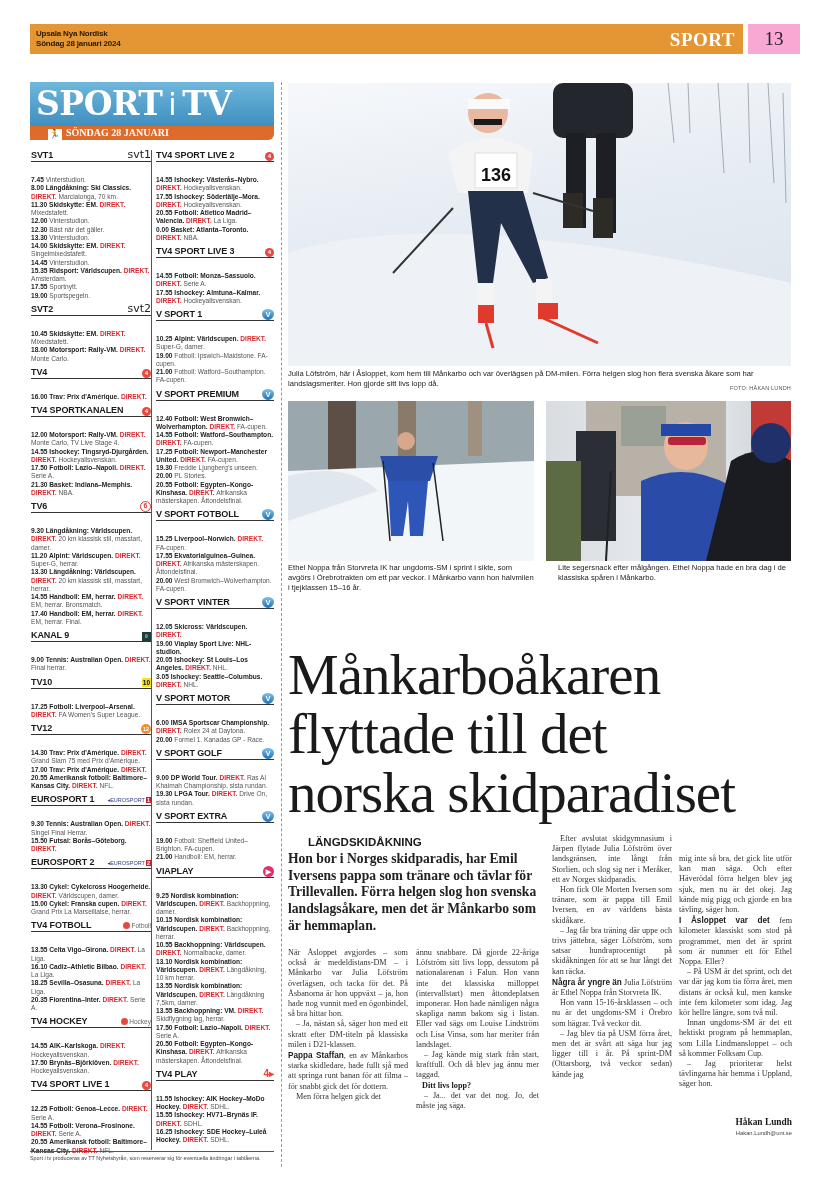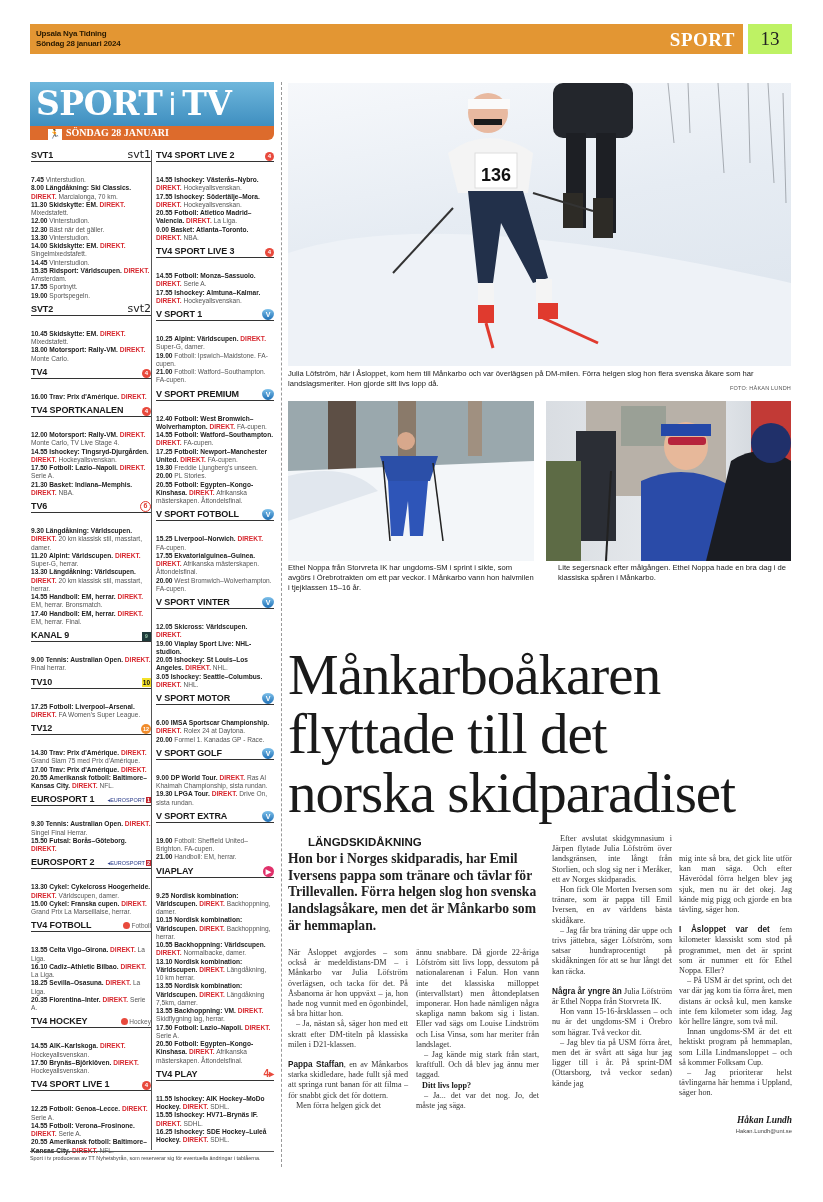--- a/index.html
+++ b/index.html
@@ -3,21 +3,21 @@
 <meta charset="utf-8">
 <style>
   * { box-sizing: border-box; margin: 0; padding: 0; }
   html, body { width: 823px; height: 1202px; background: #ffffff; overflow: hidden; }
   body { position: relative; font-family: "Liberation Sans", sans-serif; color: #1a1a1a; }
 
   
   .topbar { position: absolute; left: 30px; top: 24px; width: 713px; height: 30px; background: #e39633; }
   .topbar .paper { position: absolute; left: 6px; top: 5px; font-size: 8px; font-weight: bold; line-height: 10px; color: #2a1a00; font-family: "Liberation Sans Narrow", "Liberation Sans", sans-serif; letter-spacing: -0.2px; }
   .topbar .section { position: absolute; right: 8px; top: 5px; font-family: "Liberation Serif", serif; font-weight: bold; font-size: 19px; color: #fff; letter-spacing: 0.5px; }
-  .pagenum { position: absolute; left: 748px; top: 24px; width: 44px; height: 30px; background: #bef264; font-family: "Liberation Serif", serif; font-size: 19px; color: #222; text-align: center; line-height: 30px; }
+  .pagenum { position: absolute; left: 748px; top: 24px; width: 52px; height: 30px; background: #f9a8d4; font-family: "Liberation Serif", serif; font-size: 19px; color: #222; text-align: center; line-height: 30px; }
 
   
   .tvhead { position: absolute; left: 30px; top: 82px; width: 244px; height: 58px; border-radius: 0 0 6px 0; overflow: hidden; }
   .tvhead .blue { height: 44px; background: linear-gradient(#6fb7dc, #3f8fc0); color: #fff; font-family: "DejaVu Serif", serif; font-weight: bold; font-size: 33px; line-height: 44px; padding-left: 6px; letter-spacing: -0.5px; }
   .tvhead .blue .i { font-weight: normal; font-size: 30px; font-family: "DejaVu Sans", sans-serif; margin: 0 6px; }
   .tvhead .orange { height: 30px; background: #dd6b2c; color: #fff; font-weight: bold; font-size: 10px; line-height: 14px; padding-left: 18px; font-family: Liberation Serif, serif; }
   .tvhead .orange .runner { display: inline-block; width: 14px; height: 11px; background: #fff; color: #dd6b2c; font-size: 9px; line-height: 11px; text-align: center; vertical-align: -1px; margin-right: 4px; }
 
   .tvcol { position: absolute; top: 150px; width: 120px; font-size: 6.6px; line-height: 8.25px; font-family: "Liberation Sans", sans-serif; color: #444; }
   .tvcol.c1 { left: 31px; }
@@ -61,36 +61,36 @@
   .cap-right { left: 546px; top: 563px; width: 245px; margin-left: 12px; }
 
   
   .headline { position: absolute; left: 288px; top: 645px; width: 510px; font-family: "Liberation Serif", serif; font-size: 57px; line-height: 59px; color: #1a1a1a; letter-spacing: -1px; }
   .kicker { position: absolute; left: 288px; top: 836px; font-family: "Liberation Sans", sans-serif; font-weight: bold; font-size: 11.5px; color: #1a1a1a; padding-left: 20px; }
   .ingress { position: absolute; left: 288px; top: 851px; width: 255px; font-family: "Liberation Serif", serif; font-weight: bold; font-size: 13.6px; line-height: 16.7px; color: #222; }
 
   .bodycol { position: absolute; font-family: "Liberation Serif", serif; font-size: 8.2px; line-height: 10.2px; color: #333; text-align: justify; }
   .bodycol p { text-indent: 8px; }
   .bodycol p.first { text-indent: 0; }
-  .bodycol p.gap { margin-top: 10px; text-indent: 0; }
+  .bodycol p.gap { margin-top: 1px; text-indent: 0; }
   .bodycol .lead { font-family: "Liberation Sans", sans-serif; font-weight: bold; color: #1a1a1a; }
   .bodycol .sub { font-family: "Liberation Serif", serif; font-weight: bold; color: #1a1a1a; text-indent: 0; padding-left: 6px; }
   .b1 { left: 288px; top: 948px; width: 120px; }
   .b2 { left: 416px; top: 948px; width: 123px; }
   .b3 { left: 552px; top: 834px; width: 120px; }
   .b4 { left: 679px; top: 854px; width: 113px; }
-  .byline { text-align: right; margin-top: 16px; font-family: "Liberation Serif", serif; font-weight: bold; font-size: 9.4px; color: #1a1a1a; font-style: italic; }
+  .byline { text-align: right; margin-top: 27px; font-family: "Liberation Serif", serif; font-weight: bold; font-size: 9.4px; color: #1a1a1a; }
   .email { text-align: right; font-family: "Liberation Sans", sans-serif; font-size: 5.8px; color: #444; margin-top: 1px; }
 </style>
 </head>
 <body>
 
 <div class="topbar">
   <div class="paper">
-    <div>Upsala Nya Tidning</div>
+    <div>Upsala Nya Nordisk</div>
     <div>Söndag 28 januari 2024</div>
   </div>
   <div class="section">SPORT</div>
 </div>
 <div class="pagenum">13</div>
 
 <div class="tvhead">
   <div class="blue">
     <span>SPORT</span><span class="i">i</span><span>TV</span>
   </div>

